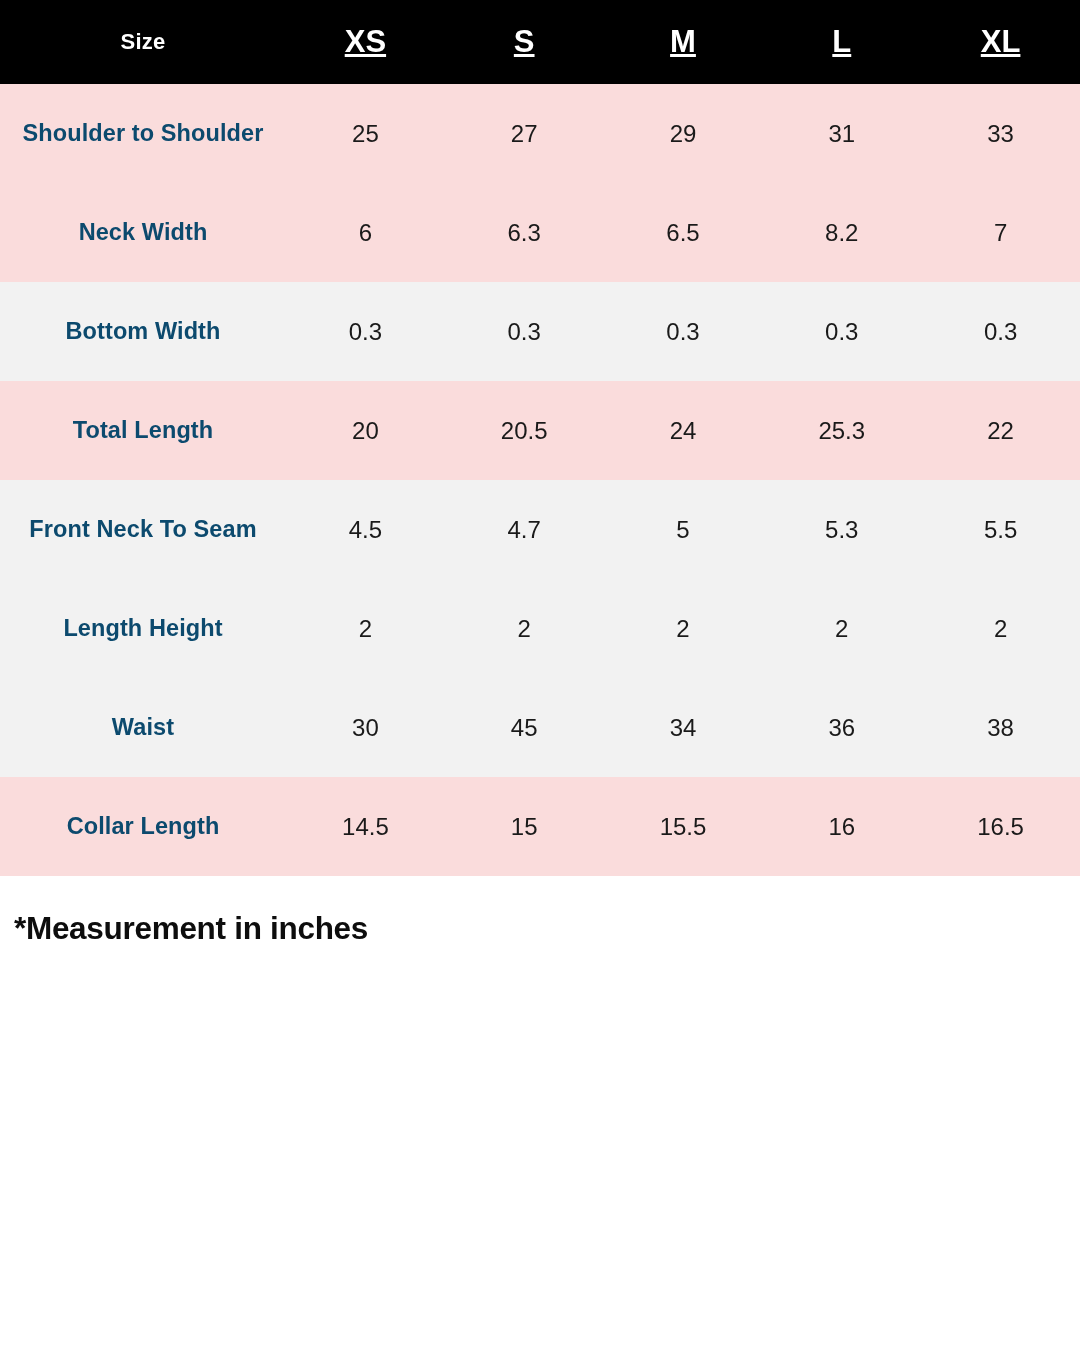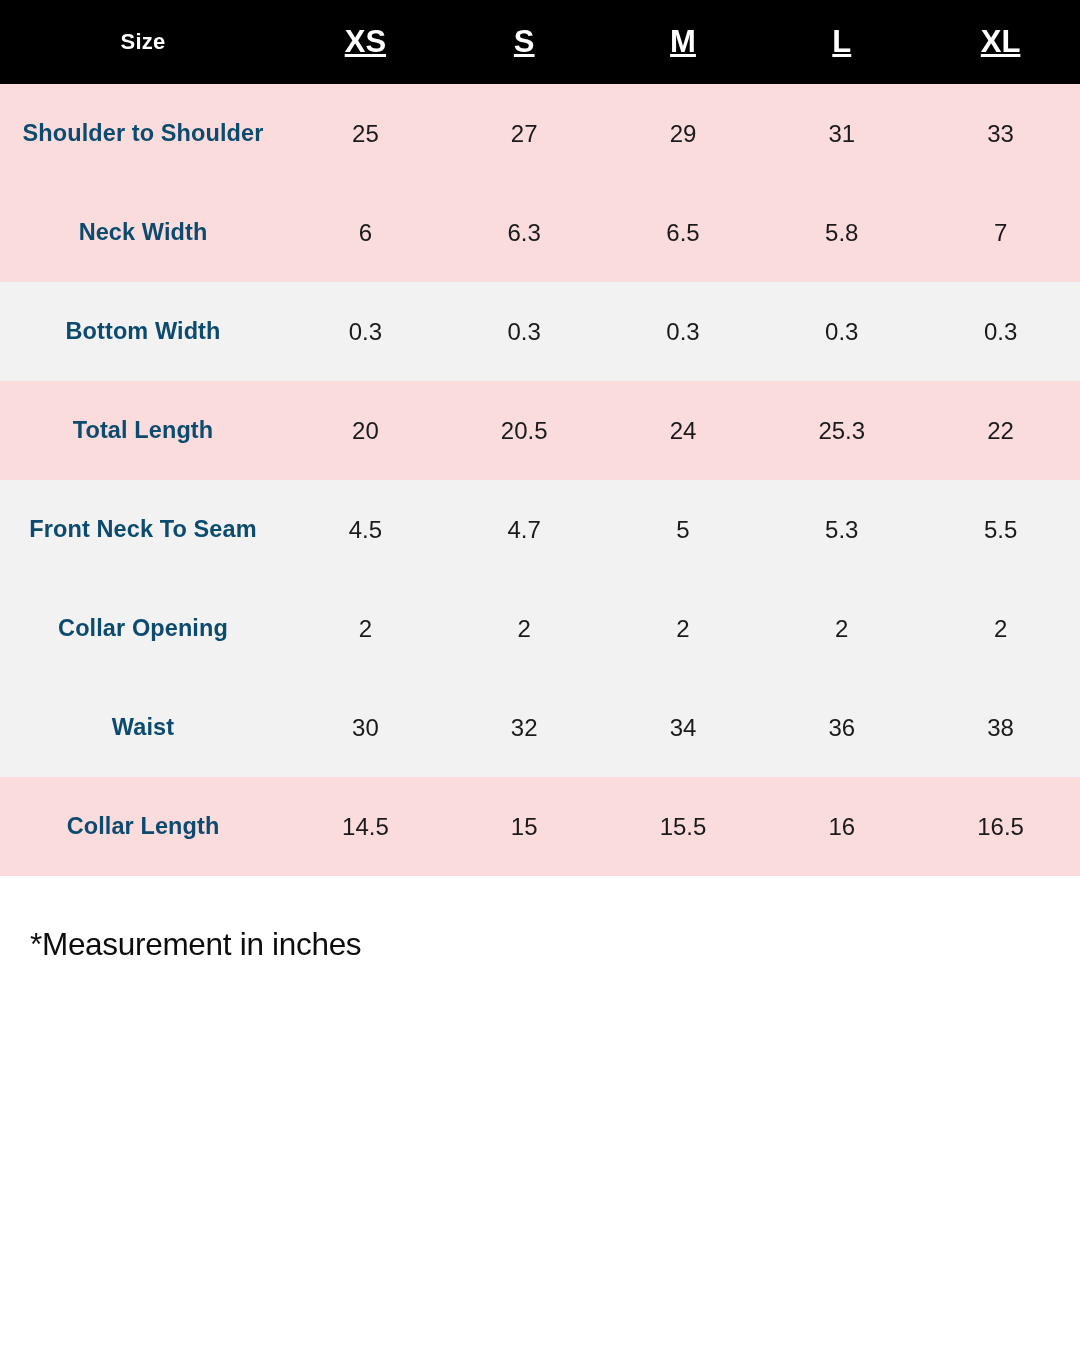--- a/index.html
+++ b/index.html
@@ -62,24 +62,24 @@
     letter-spacing: 0.1px;
     color: #0c4a6e;
   }
   tbody td.value {
     font-size: 24px;
     font-weight: normal;
     color: #1a1a1a;
   }
 
   .footnote {
-    margin: 16px;
+    margin: 0;
     padding: 34px 0 0 14px;
     font-size: 31.5px;
-    font-weight: normal;
+    font-weight: bold;
     letter-spacing: -0.3px;
     color: #0d0d0d;
   }
 </style>
 </head>
 <body>
 
 <div class="sheet">
 
   <table class="size-table">
@@ -108,21 +108,21 @@
         <td class="value">27</td>
         <td class="value">29</td>
         <td class="value">31</td>
         <td class="value">33</td>
       </tr>
       <tr class="odd">
         <td class="row-label">Neck Width</td>
         <td class="value">6</td>
         <td class="value">6.3</td>
         <td class="value">6.5</td>
-        <td class="value">5.8</td>
+        <td class="value">8.2</td>
         <td class="value">7</td>
       </tr>
       <tr class="even">
         <td class="row-label">Bottom Width</td>
         <td class="value">0.3</td>
         <td class="value">0.3</td>
         <td class="value">0.3</td>
         <td class="value">0.3</td>
         <td class="value">0.3</td>
       </tr>
@@ -136,31 +136,31 @@
       </tr>
       <tr class="even">
         <td class="row-label">Front Neck To Seam</td>
         <td class="value">4.5</td>
         <td class="value">4.7</td>
         <td class="value">5</td>
         <td class="value">5.3</td>
         <td class="value">5.5</td>
       </tr>
       <tr class="even">
-        <td class="row-label">Collar Opening</td>
+        <td class="row-label">Length Height</td>
         <td class="value">2</td>
         <td class="value">2</td>
         <td class="value">2</td>
         <td class="value">2</td>
         <td class="value">2</td>
       </tr>
       <tr class="even">
         <td class="row-label">Waist</td>
         <td class="value">30</td>
-        <td class="value">32</td>
+        <td class="value">45</td>
         <td class="value">34</td>
         <td class="value">36</td>
         <td class="value">38</td>
       </tr>
       <tr class="odd">
         <td class="row-label">Collar Length</td>
         <td class="value">14.5</td>
         <td class="value">15</td>
         <td class="value">15.5</td>
         <td class="value">16</td>

